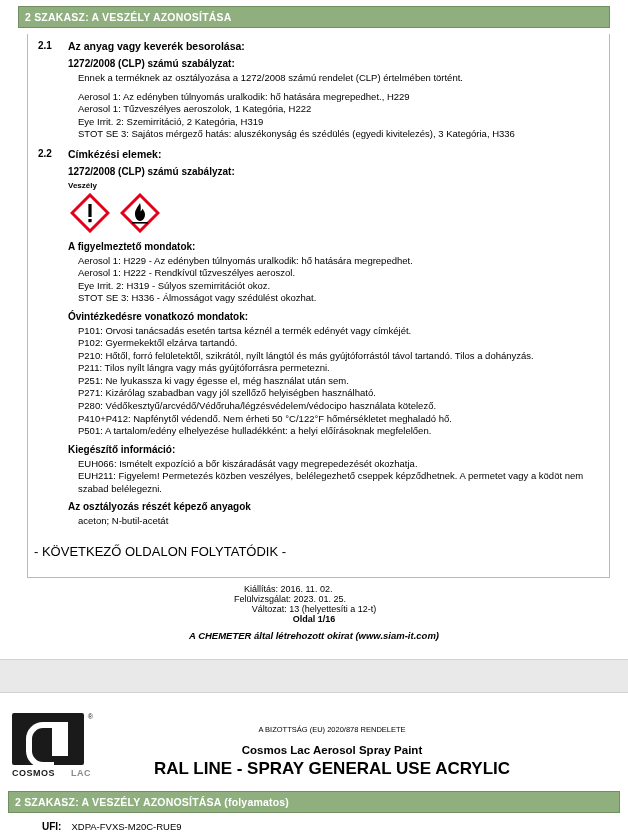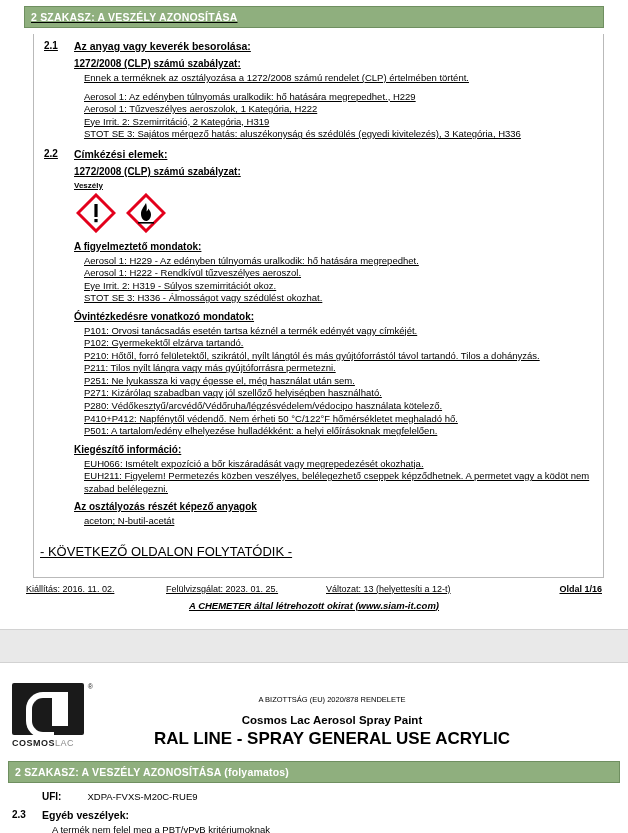--- a/index.html
+++ b/index.html
@@ -12,22 +12,21 @@
     width: 628px;
     min-height: 833px;
     position: relative;
     background: #ffffff;
   }
 
   
   .sheet {
     width: 628px;
     background: #ffffff;
-    padding: 0 24px;
-    text-decoration: underline;
+    padding: 0 18px;
   }
 
   .section-banner {
     background: #8faf7e;
     border: 1px solid #6f8f60;
     color: #ffffff;
     font-weight: bold;
     font-size: 10.5px;
     padding: 4px 6px;
     margin: 6px 0 6px 0;
@@ -98,25 +97,26 @@
 
   .footer-note {
     text-align: left;
     font-size: 13px;
     margin: 16px 0 8px 0;
     color: #000;
   }
 
   .footer-line {
     display: flex;
-    align-items: flex-end;
+    align-items: center;
     font-size: 9px;
     color: #000;
     padding: 0 2px;
     margin-top: 6px;
+    flex-direction: column;
   }
   .footer-line .f1 { width: 140px; }
   .footer-line .f2 { width: 160px; }
   .footer-line .f3 { flex: 1 1 auto; }
   .footer-line .f4 { font-weight: bold; white-space: nowrap; }
 
   .footer-italic {
     text-align: center;
     font-style: italic;
     font-weight: bold;
@@ -173,21 +173,21 @@
     right: -9px; top: 0;
     font-size: 7px; color: #1a1a1a;
   }
   .logo-text {
     font-size: 9px;
     font-weight: bold;
     letter-spacing: 0.5px;
     margin-top: 3px;
     color: #1a1a1a;
   }
-  .logo-text span { color: #8a8a8a; font-weight: normal; }
+  .logo-text span { color: #8a8a8a; font-weight: bold; margin-left: 16px; }
 
   .p2-titles {
     flex: 1 1 auto;
     text-align: center;
     padding-right: 60px;
   }
   .t-small { font-size: 9px; color: #000; }
   .t-tiny { font-size: 7.5px; color: #000; margin-top: 14px; }
   .t-big { font-size: 11.5px; font-weight: bold; margin-top: 10px; color: #000; }
   .t-big2 { font-size: 17px; font-weight: bold; margin-top: 3px; color: #000; }
@@ -305,21 +305,21 @@
         <div class="t-big">Cosmos Lac Aerosol Spray Paint</div>
         <div class="t-big2">RAL LINE - SPRAY GENERAL USE ACRYLIC</div>
       </div>
     </div>
 
     <div class="section-banner">2 SZAKASZ: A VESZÉLY AZONOSÍTÁSA (folyamatos)</div>
 
     <div class="p2-rows">
       <div class="row">
         <div class="num"></div>
-        <div class="rowbody" style="display:flex; gap:26px; align-items:baseline;">
+        <div class="rowbody" style="display:flex; gap:10px; align-items:baseline;">
           <div class="h-bold-sm" style="margin:0;">UFI:</div>
           <div class="txt">XDPA-FVXS-M20C-RUE9</div>
         </div>
       </div>
 
       <div class="row" style="margin-top:6px;">
         <div class="num">2.3</div>
         <div class="rowbody">
           <div class="h-bold">Egyéb veszélyek:</div>
           <p class="txt indent">A termék nem felel meg a PBT/vPvB kritériumoknak</p>

